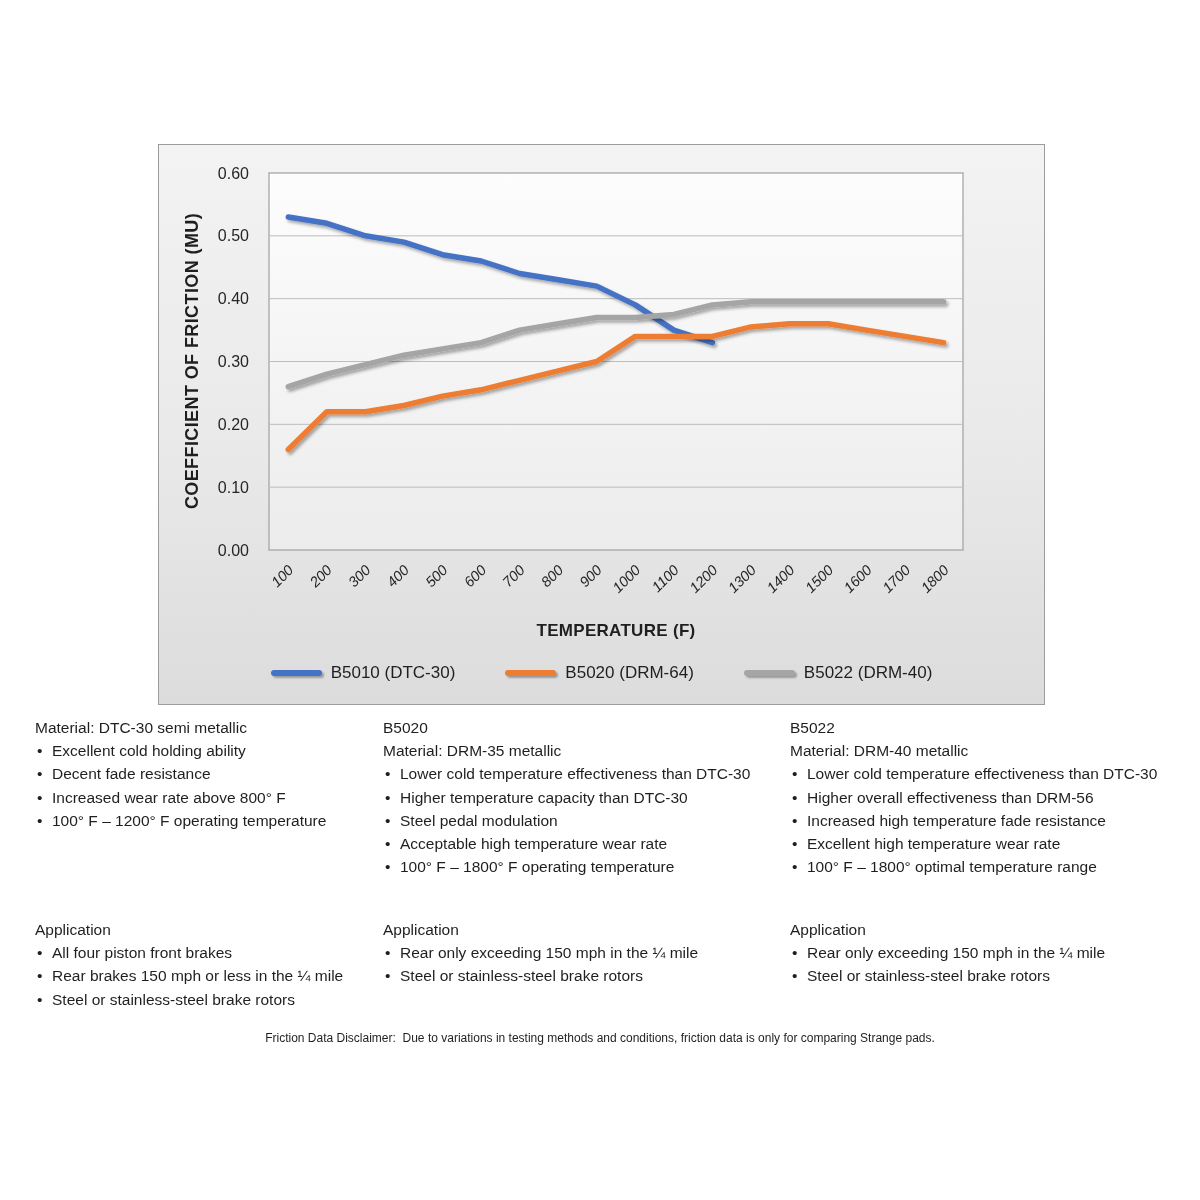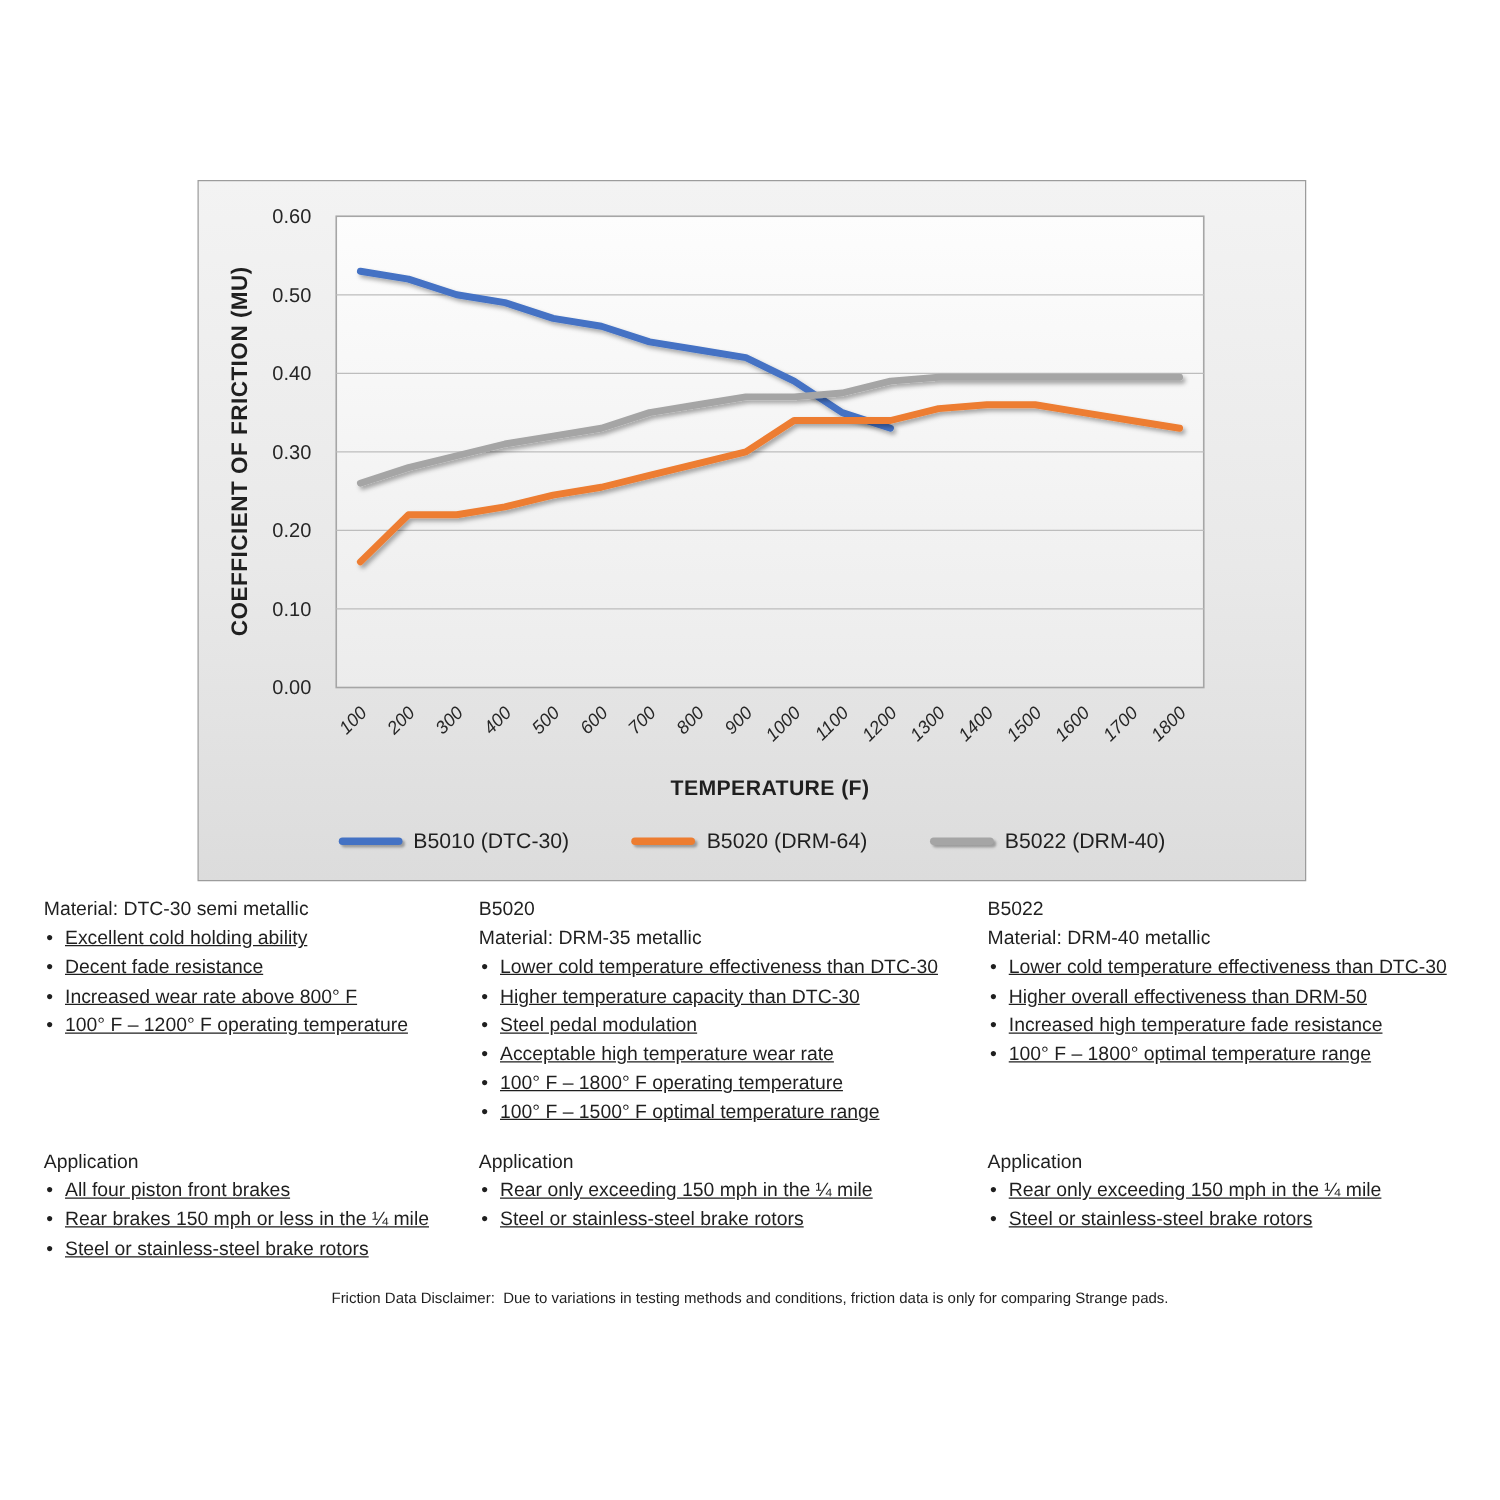--- a/index.html
+++ b/index.html
@@ -32,21 +32,21 @@
   .legend-item{display:flex;align-items:center;gap:9px;}
   .legend-swatch{width:51px;height:6px;border-radius:3px;
     box-shadow:2px 2px 2px rgba(0,0,0,.3);}
   .legend-label{font-size:17px;}
 
   
   .spec-col{position:absolute;top:716px;font-size:15.5px;line-height:23.2px;}
   .spec-col.c1{left:35px;width:345px;}
   .spec-col.c2{left:383px;width:400px;}
   .spec-col.c3{left:790px;width:405px;}
-  .bullet{position:relative;padding-left:17px;text-decoration:underline;}
+  .bullet{position:relative;padding-left:17px;}
   .bullet::before{content:"\2022";position:absolute;left:2px;}
   .app-block{position:absolute;left:0;top:202px;width:100%;}
 
   .disclaimer{
     position:absolute;left:0;top:1031px;width:1200px;text-align:center;
     font-size:12px;white-space:pre-wrap;
   }
 </style>
 </head>
 <body>
@@ -132,34 +132,34 @@
   </div>
 
   <div class="spec-col c2">
     <div>B5020</div>
     <div>Material: DRM-35 metallic</div>
     <div class="bullet">Lower cold temperature effectiveness than DTC-30</div>
     <div class="bullet">Higher temperature capacity than DTC-30</div>
     <div class="bullet">Steel pedal modulation</div>
     <div class="bullet">Acceptable high temperature wear rate</div>
     <div class="bullet">100° F – 1800° F operating temperature</div>
-    <div class="bullet">100° F – 1500° F optimal temperature range</div>
     <div class="app-block">
       <div>Application</div>
       <div class="bullet">Rear only exceeding 150 mph in the ¼ mile</div>
       <div class="bullet">Steel or stainless-steel brake rotors</div>
     </div>
   </div>
 
   <div class="spec-col c3">
     <div>B5022</div>
     <div>Material: DRM-40 metallic</div>
     <div class="bullet">Lower cold temperature effectiveness than DTC-30</div>
-    <div class="bullet">Higher overall effectiveness than DRM-50</div>
+    <div class="bullet">Higher overall effectiveness than DRM-56</div>
     <div class="bullet">Increased high temperature fade resistance</div>
+    <div class="bullet">Excellent high temperature wear rate</div>
     <div class="bullet">100° F – 1800° optimal temperature range</div>
     <div class="app-block">
       <div>Application</div>
       <div class="bullet">Rear only exceeding 150 mph in the ¼ mile</div>
       <div class="bullet">Steel or stainless-steel brake rotors</div>
     </div>
   </div>
 
   <div class="disclaimer">Friction Data Disclaimer:  Due to variations in testing methods and conditions, friction data is only for comparing Strange pads.</div>
 </div>

